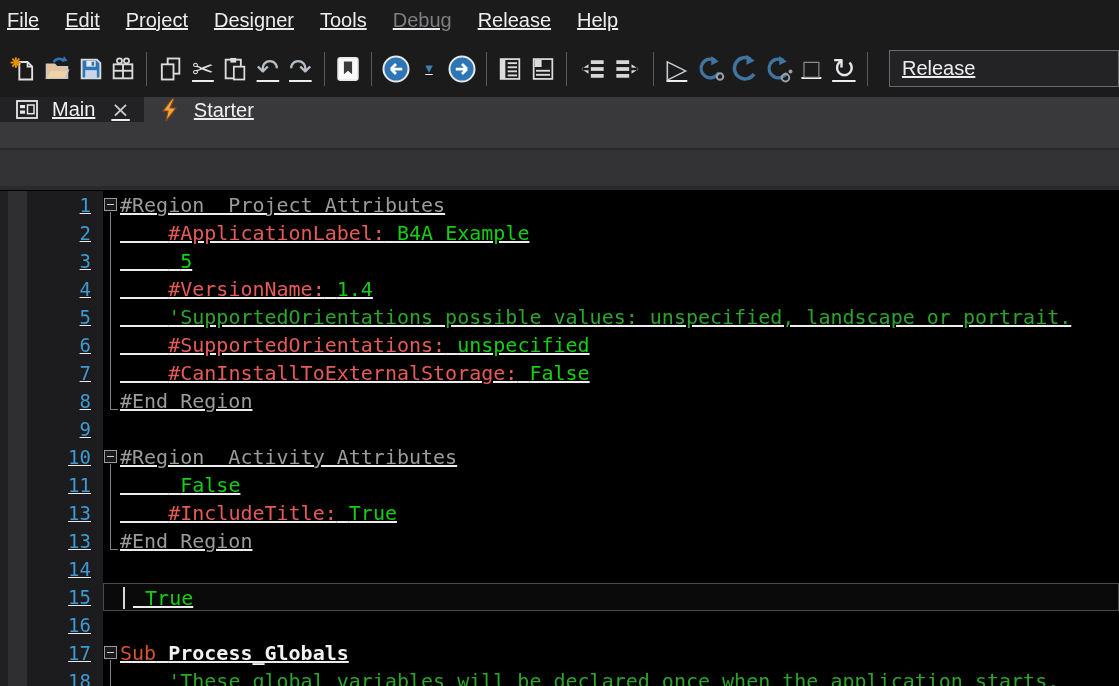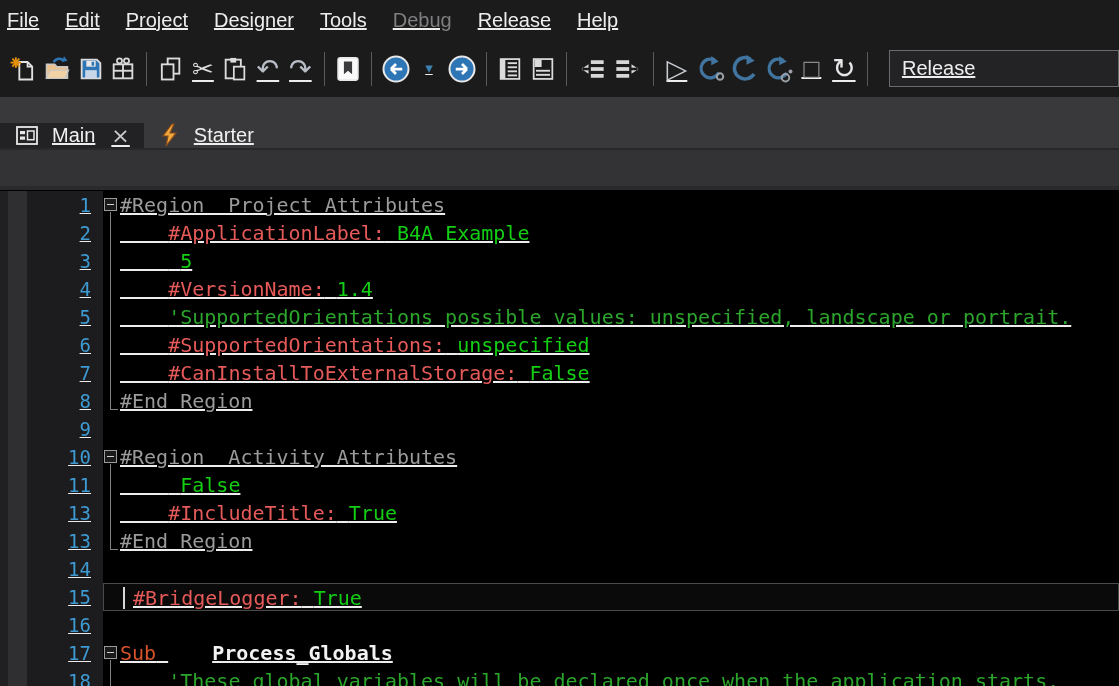--- a/index.html
+++ b/index.html
@@ -18,21 +18,21 @@
   .tb-icon { width:34px; height:34px; display:flex; align-items:center; justify-content:center; margin:0 2px; }
   .tb-icon svg { display:block; }
   .tb-glyph { font-family:"DejaVu Sans", sans-serif; line-height:1; }
   .tb-sep { width:1px; height:34px; background:#5A5A5C; margin:0 7px; }
   .combo {
     margin-left:14px; height:37px; width:230px; flex:0 0 auto;
     background:#232325; border:1px solid #6A6A6C; display:flex; align-items:center;
     padding-left:12px; font-size:20px; color:#EDEDED;text-align:center;
   }
   
-  .tabstrip { height:51px; background:#39393B; display:flex; align-items:flex-end; }
+  .tabstrip { height:51px; background:#39393B; display:flex; align-items:flex-start; }
   .tab { display:flex; align-items:center; padding:0 14px; font-size:20px; color:#F0F0F0; }
   .tab.active { background:#222224; }
   .tab .tab-icon { margin-right:12px; display:flex; }
   .tab .close { margin-left:16px; color:#C9C9C9; font-size:22px; font-family:"DejaVu Sans",sans-serif; }
   .substrip { height:42px; background:#333336; border-top:2px solid #28282A; border-bottom:4px solid #2A2A2C; }
   
   .editor { position:relative; height:496px; background:#000; overflow:hidden;
             font-family:"DejaVu Sans Mono", monospace; font-size:20px; }
   .editor-inner { padding-top:1px; }
   .cl { display:flex; height:28px; line-height:28px; white-space:pre; }
@@ -49,21 +49,21 @@
   .g-line::before  { content:''; position:absolute; left:7px; top:0; bottom:0; width:1px; background:#7F7F7F; }
   .g-corner::before{ content:''; position:absolute; left:7px; top:0; height:22px; width:1px; background:#7F7F7F; }
   .g-corner::after { content:''; position:absolute; left:7px; top:22px; width:8px; height:1px; background:#7F7F7F; }
   .g-boxline::before { content:''; position:absolute; left:7px; top:21px; bottom:0; width:1px; background:#7F7F7F; }
   .caret { display:inline-block; width:2px; height:22px; background:#D8D8D8; margin:3px 8px 3px 2px; }
   .sg-g { color:#9B9B9B; }
   .sg-r { color:#E65A5A; }
   .sg-v { color:#13CE13; }
   .sg-c { color:#2BA52B; }
   .sg-k { color:#D9532A; }
-  .sg-w { color:#F2F2F2; font-weight:bold;margin-left:44px; }
+  .sg-w { color:#F2F2F2; font-weight:bold; }
   .sg-p { color:#C8C8C8; }
 </style>
 </head>
 <body>
 
 <div class="window">
   <div class="menubar" id="menubar">
       <div class="menu-item">File</div>
       <div class="menu-item">Edit</div>
       <div class="menu-item">Project</div>
@@ -267,19 +267,19 @@
         <div class="cl"><div class="gut-a"></div><div class="gut-b"></div><div class="ln">5</div><div class="body"><span class="guide g-line"></span><span class="sg-p">    </span><span class="sg-c">'SupportedOrientations possible values: unspecified, landscape or portrait.</span></div></div>
         <div class="cl"><div class="gut-a"></div><div class="gut-b"></div><div class="ln">6</div><div class="body"><span class="guide g-line"></span><span class="sg-p">    </span><span class="sg-r">#SupportedOrientations:</span><span class="sg-p"> </span><span class="sg-v">unspecified</span></div></div>
         <div class="cl"><div class="gut-a"></div><div class="gut-b"></div><div class="ln">7</div><div class="body"><span class="guide g-line"></span><span class="sg-p">    </span><span class="sg-r">#CanInstallToExternalStorage:</span><span class="sg-p"> </span><span class="sg-v">False</span></div></div>
         <div class="cl"><div class="gut-a"></div><div class="gut-b"></div><div class="ln">8</div><div class="body"><span class="guide g-corner"></span><span class="sg-g">#End Region</span></div></div>
         <div class="cl"><div class="gut-a"></div><div class="gut-b"></div><div class="ln">9</div><div class="body"><span class="guide"></span></div></div>
         <div class="cl"><div class="gut-a"></div><div class="gut-b"></div><div class="ln">10</div><div class="body"><span class="guide g-boxline"><span class="fold-box"></span></span><span class="sg-g">#Region  Activity Attributes</span></div></div>
         <div class="cl"><div class="gut-a"></div><div class="gut-b"></div><div class="ln">11</div><div class="body"><span class="guide g-line"></span><span class="sg-p">    </span><span class="sg-p"> </span><span class="sg-v">False</span></div></div>
         <div class="cl"><div class="gut-a"></div><div class="gut-b"></div><div class="ln">13</div><div class="body"><span class="guide g-line"></span><span class="sg-p">    </span><span class="sg-r">#IncludeTitle:</span><span class="sg-p"> </span><span class="sg-v">True</span></div></div>
         <div class="cl"><div class="gut-a"></div><div class="gut-b"></div><div class="ln">13</div><div class="body"><span class="guide g-corner"></span><span class="sg-g">#End Region</span></div></div>
         <div class="cl"><div class="gut-a"></div><div class="gut-b"></div><div class="ln">14</div><div class="body"><span class="guide"></span></div></div>
-        <div class="cl"><div class="gut-a"></div><div class="gut-b"></div><div class="ln">15</div><div class="body current"><span class="guide"></span><span class="caret"></span><span class="sg-r">#BridgeLogger:</span><span class="sg-p"> </span><span class="sg-v">True</span></div></div>
+        <div class="cl"><div class="gut-a"></div><div class="gut-b"></div><div class="ln">15</div><div class="body current"><span class="guide"></span><span class="caret"></span><span class="sg-p"> </span><span class="sg-v">True</span></div></div>
         <div class="cl"><div class="gut-a"></div><div class="gut-b"></div><div class="ln">16</div><div class="body"><span class="guide"></span></div></div>
         <div class="cl"><div class="gut-a"></div><div class="gut-b"></div><div class="ln">17</div><div class="body"><span class="guide g-boxline"><span class="fold-box"></span></span><span class="sg-k">Sub</span><span class="sg-p"> </span><span class="sg-w">Process_Globals</span></div></div>
         <div class="cl"><div class="gut-a"></div><div class="gut-b"></div><div class="ln">18</div><div class="body"><span class="guide g-line"></span><span class="sg-p">    </span><span class="sg-c">'These global variables will be declared once when the application starts.</span></div></div>
       </div>
   </div>
 </div>
 
 </body></html>

